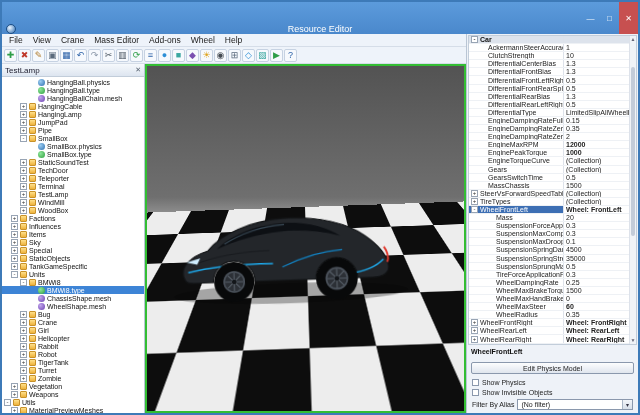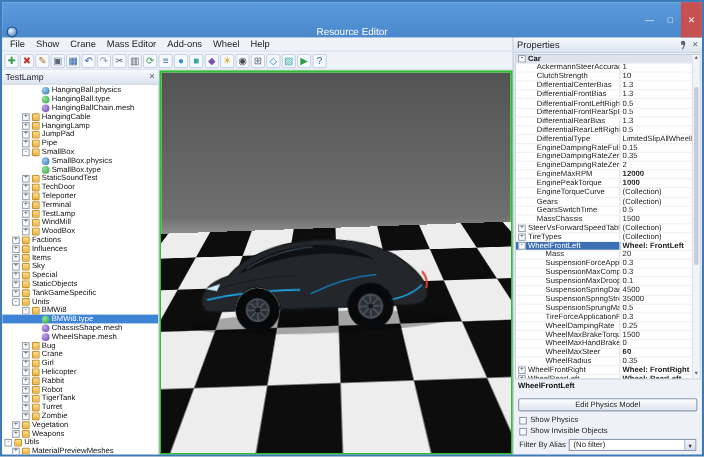--- a/index.html
+++ b/index.html
@@ -90,21 +90,21 @@
       <span class="win-btn close">✕</span>
     </span>
   </div>
 
   <div class="content">
     <div class="left-col">
 
       <div class="menubar">
 
       <span class="menu-item">File</span>
-          <span class="menu-item">Show</span>
+          <span class="menu-item">View</span>
           <span class="menu-item">Crane</span>
           <span class="menu-item">Mass Editor</span>
           <span class="menu-item">Add-ons</span>
           <span class="menu-item">Wheel</span>
           <span class="menu-item">Help</span>
         </div>
 
       <div class="toolbar">
 
       <span class="tb-icon" style="color: rgb(46, 158, 72);">✚</span>
@@ -382,25 +382,20 @@
               <circle cx="220" cy="111" r="13.5" fill="none" stroke="#4a515a" stroke-width="2"></circle>
               <path d="M220,98 L220,124 M207,111 L233,111 M211,102 L229,120 M229,102 L211,120" stroke="#555d66" stroke-width="1.5"></path>
               <circle cx="220" cy="111" r="3" fill="#13161a"></circle>
             </g>
           </svg>
         </div>
       </div>
     </div>
 
     <div class="props">
-      <div class="panel-header">
-        <span>Properties</span>
-        <span class="pin-icon"></span>
-        <span class="x">✕</span>
-      </div>
       <div class="p-grid">
         <div class="p-rows">
 
         <div class="p-row cat">
               <div class="p-label" style="padding-left: 1px;">
                 <span class="expander">-</span>
                 <span>Car</span>
               </div>
               <div class="p-value">
                 <span></span>

